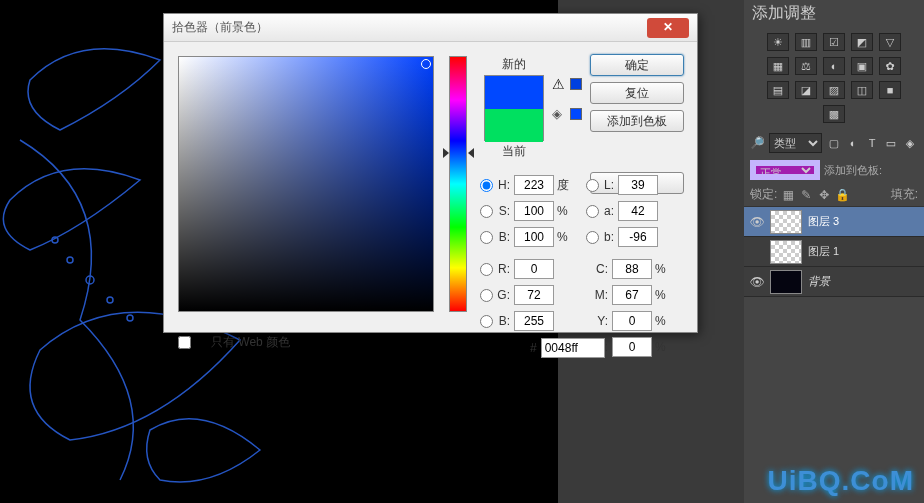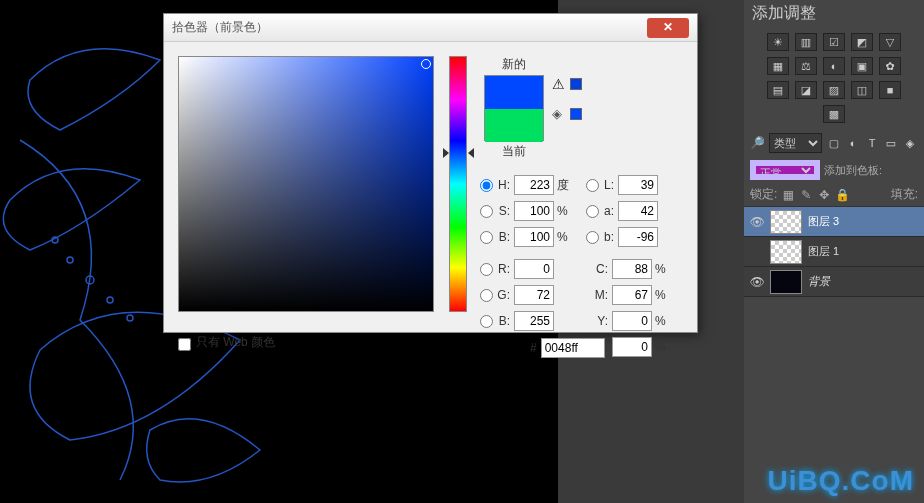--- a/index.html
+++ b/index.html
@@ -57,31 +57,31 @@
 .ms1{left:406px;top:36px;background:#0040e0}
 .ms2{left:406px;top:66px;background:#0048ff}
 .btns{position:absolute;left:426px;top:12px;display:flex;flex-direction:column;gap:6px}
 .btn{width:94px;height:22px;background:linear-gradient(#fdfdfd,#e4e4e4);border:1px solid #8a8a8a;border-radius:3px;text-align:center;line-height:20px;cursor:pointer;color:#333}
 .btn.default{border:1px solid #3c7fb1;box-shadow:0 0 2px #3c7fb1}
 .btns .gap{height:28px}
 .inputs{position:absolute;left:316px;top:130px}
 .row{display:flex;align-items:center;height:26px}
 .row label{width:14px;text-align:right;margin-right:4px;color:#333}
 .row label.wide{width:12px}
-.row input[type=text]{width:40px;height:20px;border:1px solid #999;padding:0 3px;text-align:right;font-size:12px}
+.row input[type=text]{width:40px;height:20px;border:1px solid #999;padding:0 3px;text-align:center;font-size:12px}
 .row .unit{width:18px;margin-left:3px;color:#333}
 .row input[type=radio]{margin-right:3px}
 .col2{position:absolute;left:422px;top:130px}
 .rgb-block{position:absolute;left:316px;top:214px}
 .cmyk-block{position:absolute;left:430px;top:214px}
 .cmyk-block .row label{width:14px}
 .hex-row{position:absolute;left:366px;top:296px;display:flex;align-items:center}
 .hex-row input{width:64px;height:20px;border:1px solid #999;padding:0 3px;font-size:12px}
 .hex-row .hash{margin-right:4px;color:#333}
-.webonly{position:absolute;left:14px;top:292px;display:flex;align-items:flex-end;gap:5px;color:#333}
+.webonly{position:absolute;left:14px;top:292px;display:flex;align-items:center;gap:20px;color:#333}
 </style>
 </head>
 <body>
 
 <div class="canvas-area">
 <svg viewBox="0 0 558 503">
   <g stroke="#2a5fd8" stroke-width="1.5" fill="none" opacity="0.9">
     <path d="M30,80 Q80,30 160,60 Q120,100 60,130 Q20,110 30,80 Z"></path>
     <path d="M10,200 Q60,150 140,180 Q80,230 30,250 Q-10,230 10,200 Z"></path>
     <path d="M40,350 Q120,280 240,340 Q160,430 70,440 Q10,410 40,350 Z"></path>
@@ -180,20 +180,27 @@
         <div class="swatch-new"></div>
         <div class="swatch-cur"></div>
       </div>
       <div class="swatch-bottom-label">当前</div>
     </div>
     <span class="warn-icon">⚠</span>
     <span class="cube-icon">◈</span>
     <div class="mini-swatch ms1"></div>
     <div class="mini-swatch ms2"></div>
 
+    <div class="btns">
+      <div class="btn default">确定</div>
+      <div class="btn">复位</div>
+      <div class="btn">添加到色板</div>
+      <div class="gap"></div>
+      <div class="btn">颜色库</div>
+    </div>
 
     <div class="inputs">
       <div class="row">
           <input type="radio" name="m" checked="" style="">
           <label>H:</label>
           <input type="text" value="223" style="">
           <span class="unit">度</span>
         </div>
       <div class="row">
           <input type="radio" name="m" style="">

